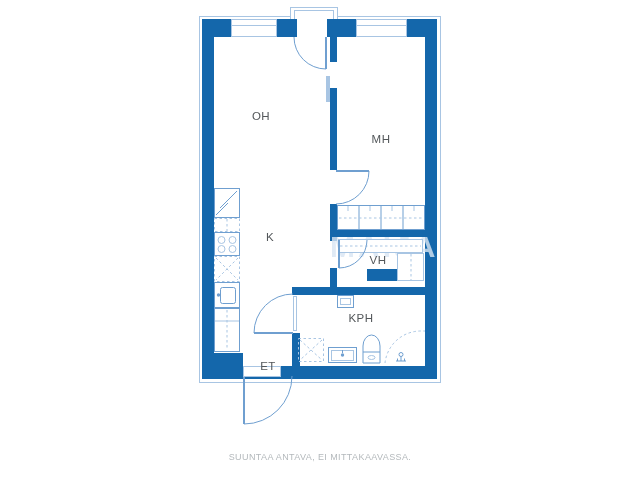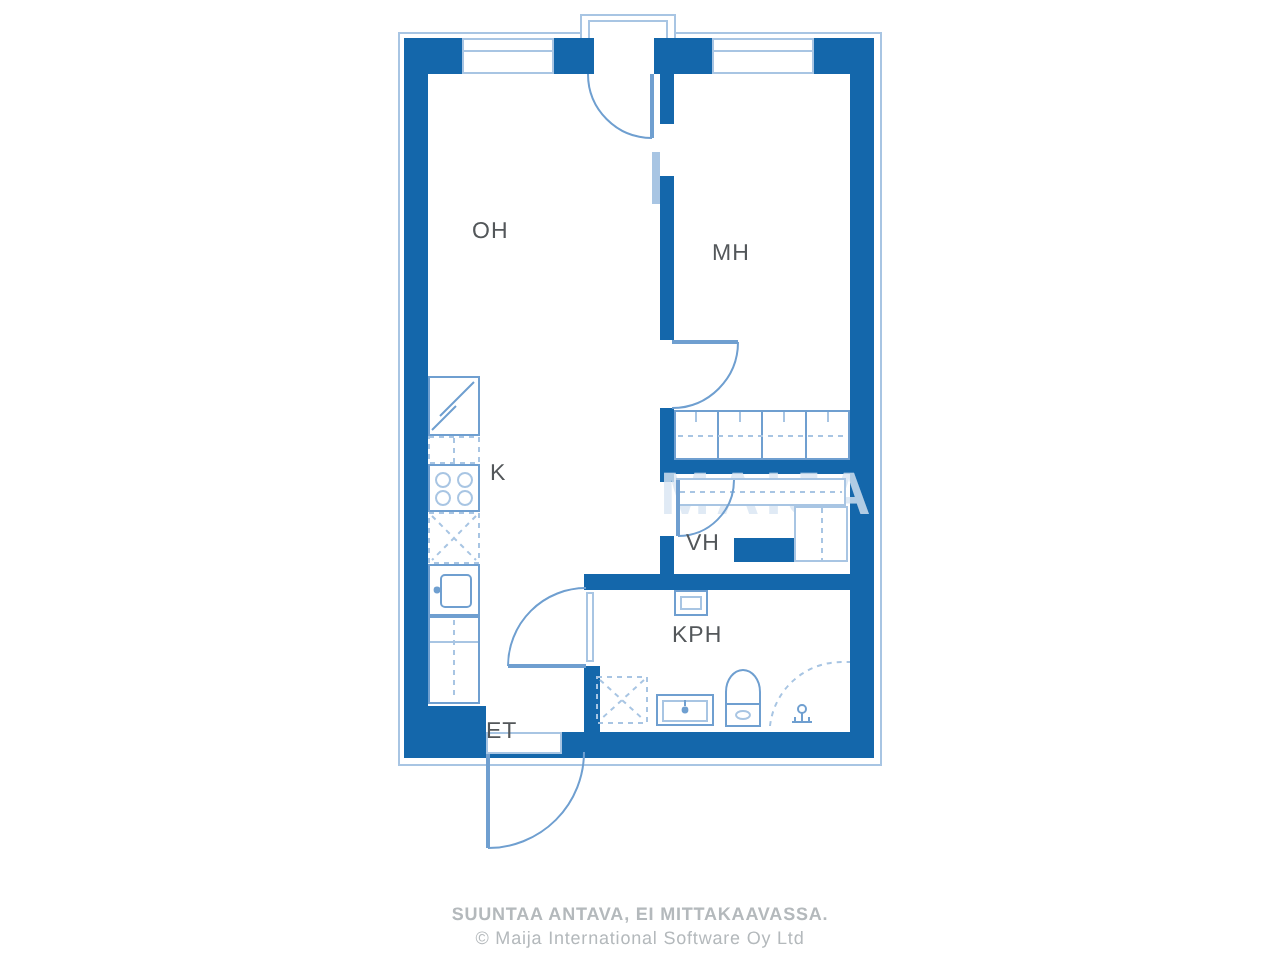--- a/index.html
+++ b/index.html
@@ -11,21 +11,21 @@
     position:relative;width:640px;height:480px;background:var(--bg);
     font-family:"Liberation Sans", sans-serif;overflow:hidden;
   }
   .wall{position:absolute;background:var(--wall);}
   .outline{position:absolute;border:1px solid var(--light);}
   .win{position:absolute;background:#fff;border:1px solid var(--light);}
   .win-line{position:absolute;left:0;right:0;top:5px;border-top:1px solid var(--light);}
   .opening{position:absolute;background:#fff;}
   .thresh{position:absolute;background:#fff;border:1px solid var(--light);}
   .room-label{
-    position:absolute;width:50px;text-align:left;font-size:11.5px;
+    position:absolute;width:50px;text-align:center;font-size:11.5px;
     color:var(--label);letter-spacing:.5px;line-height:13px;
   }
   .footer-line{
     position:absolute;left:0;width:640px;text-align:center;
     font-size:9px;letter-spacing:.4px;color:var(--footer);
   }
   svg.overlay{position:absolute;left:0;top:0;}
   .s-line{stroke:var(--line);fill:none;stroke-width:1;}
   .s-line2{stroke:var(--line);fill:none;stroke-width:2;}
   .s-light{stroke:var(--light);fill:none;stroke-width:1;}
@@ -140,22 +140,21 @@
       <path class="s-line" d="M339 268 A28 28 0 0 0 367 240"></path>
       <rect class="s-light f-white" x="293.5" y="296.5" width="3" height="34"></rect>
       <line class="s-line2" x1="293" y1="333" x2="254" y2="333"></line>
       <path class="s-line" d="M254 333 A39 39 0 0 1 293 294"></path>
       <line class="s-line2" x1="244" y1="377" x2="244" y2="424"></line>
       <path class="s-line" d="M244 424 A48 48 0 0 0 292 376"></path>
     </g>
   </svg>
 
   <div class="room-label" style="left:236px;top:110px;">OH</div>
-  <div class="room-label" style="left:356px;top:121px;">MH</div>
+  <div class="room-label" style="left:356px;top:133px;">MH</div>
   <div class="room-label" style="left:245px;top:231px;">K</div>
-  <div class="room-label" style="left:343px;top:254px;margin-top:12px;">VH</div>
+  <div class="room-label" style="left:353px;top:254px;">VH</div>
   <div class="room-label" style="left:336px;top:312px;">KPH</div>
   <div class="room-label" style="left:243px;top:360px;">ET</div>
 
-  <div class="footer-line" style="top:452px;font-weight:bold;">SUUNTAA ANTAVA, EI MITTAKAAVASSA.</div>
-  <div class="footer-line" style="top:464px;">© Maija International Software Oy Ltd</div>
+  <div class="footer-line" style="top:452px;">SUUNTAA ANTAVA, EI MITTAKAAVASSA.</div>
 
 </div>
 
 </body></html>

